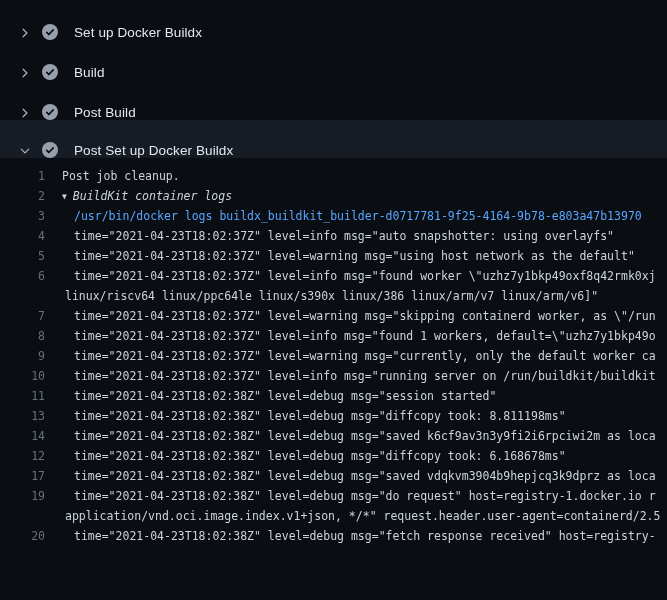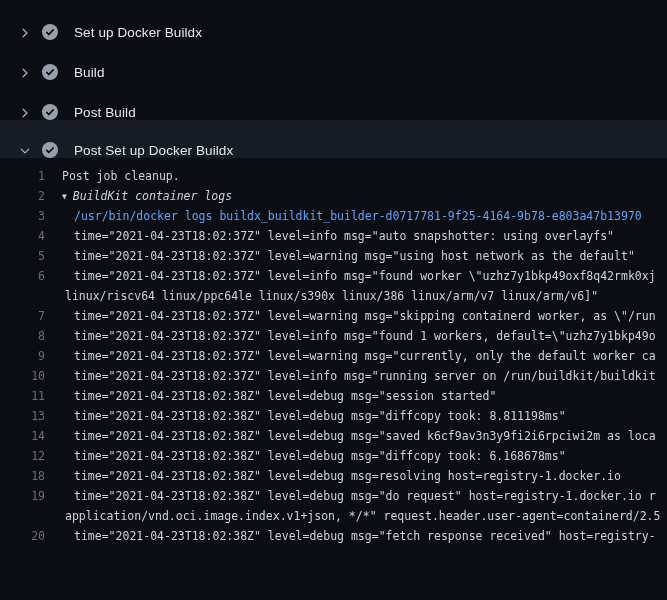--- a/index.html
+++ b/index.html
@@ -218,25 +218,25 @@
     <span class="num">14</span>
     <span class="txt">time="2021-04-23T18:02:38Z" level=debug msg="saved k6cf9av3n3y9fi2i6rpciwi2m as loca</span>
   </div>
 
 
   <div class="row kind-log">
     <span class="num">12</span>
     <span class="txt">time="2021-04-23T18:02:38Z" level=debug msg="diffcopy took: 6.168678ms"</span>
   </div>
 
-
-  <div class="row kind-log">
-    <span class="num">18</span>
-    <span class="txt">time="2021-04-23T18:02:38Z" level=debug msg=resolving host=registry-1.docker.io</span>
-  </div>
+  <div class="row kind-log">
+    <span class="num">17</span>
+    <span class="txt">time="2021-04-23T18:02:38Z" level=debug msg="saved vdqkvm3904b9hepjcq3k9dprz as loca</span>
+  </div>
+
 
   <div class="row kind-log">
     <span class="num">19</span>
     <span class="txt">time="2021-04-23T18:02:38Z" level=debug msg="do request" host=registry-1.docker.io r</span>
   </div>
 
   <div class="row kind-wrap">
     <span class="num"></span>
     <span class="txt">application/vnd.oci.image.index.v1+json, */*" request.header.user-agent=containerd/2.5</span>
   </div>

